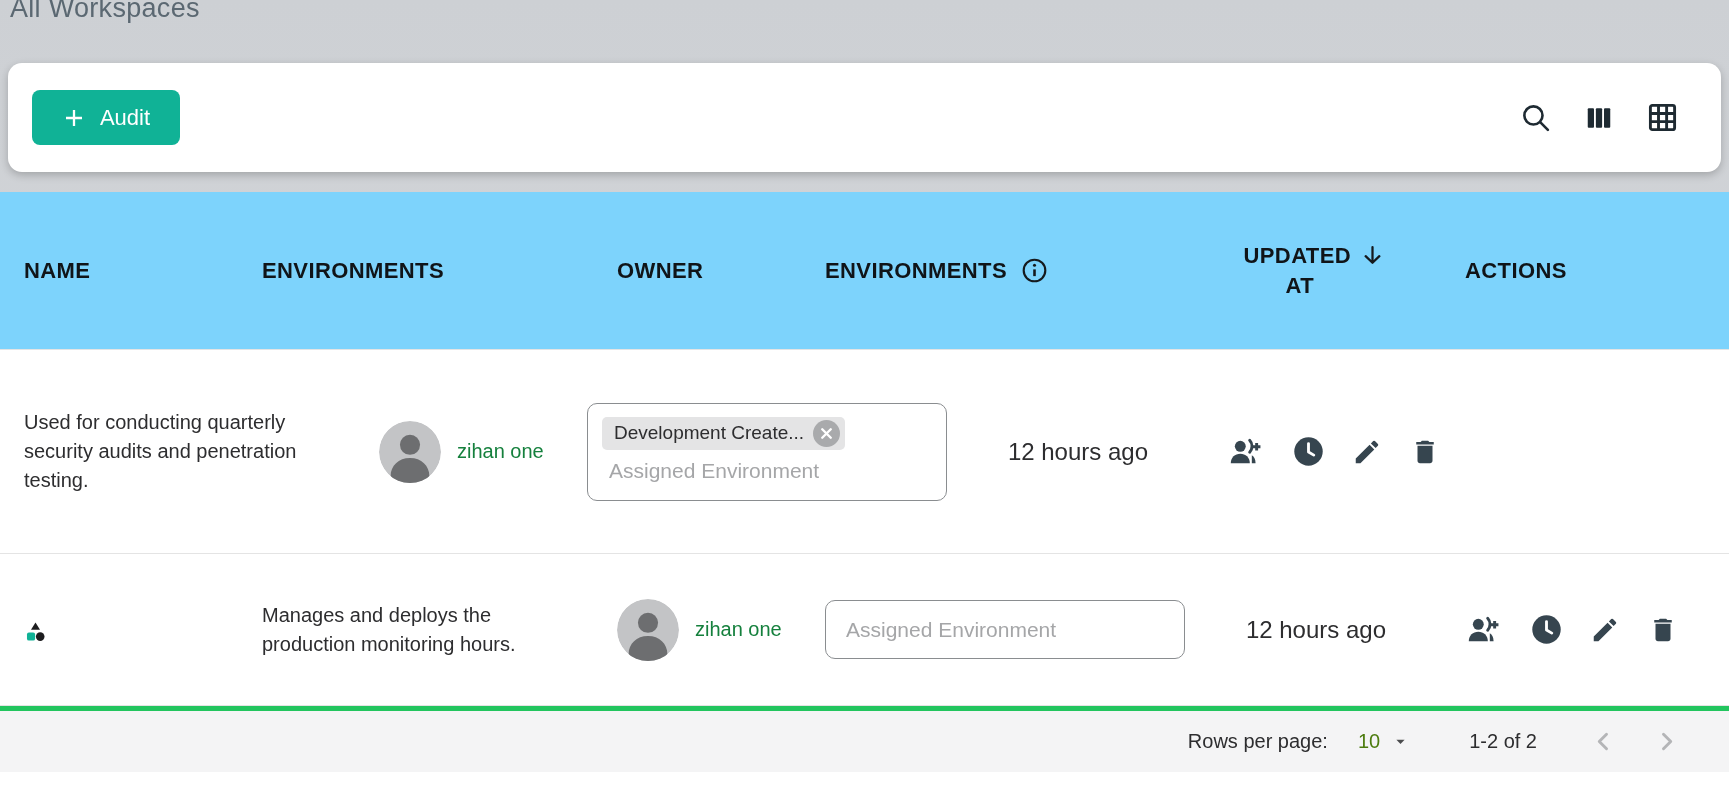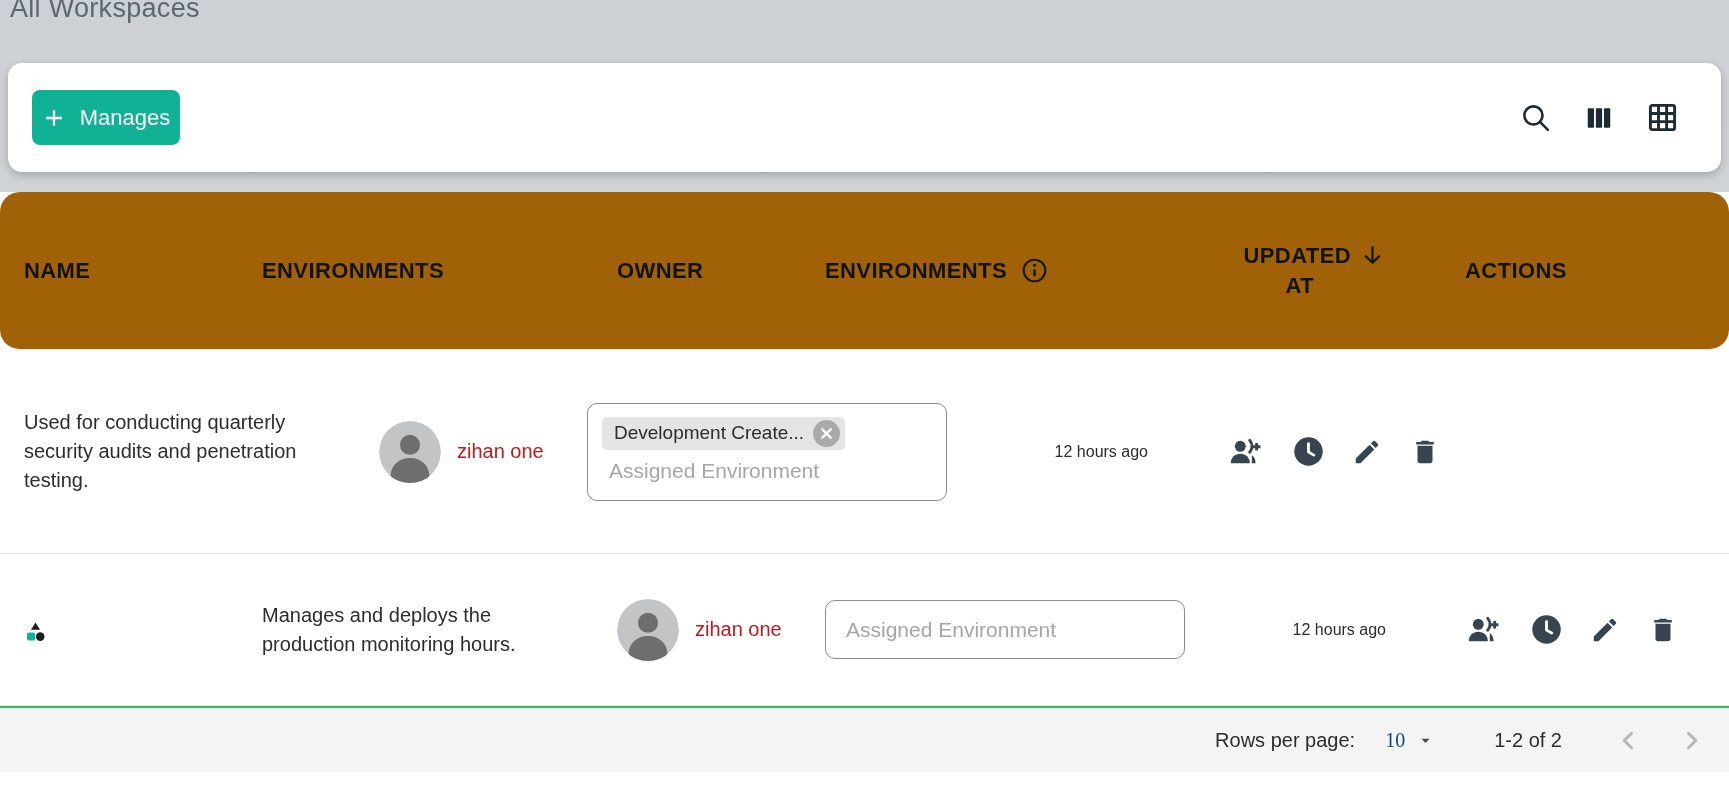--- a/index.html
+++ b/index.html
@@ -74,26 +74,25 @@
     top: 192px;
     left: 0;
     right: 0;
     bottom: 0;
     background: #ffffff;
     display: flex;
     flex-direction: column;
   }
   .thead {
     height: 158px;
-    background: #a16207;
+    background: #7dd3fc;
     display: flex;
     align-items: center;
     border-bottom: 1px solid #e4e4e4;
     flex: none;
-    border-radius: 20px;
   }
   .th {
     font-size: 22px;
     font-weight: 700;
     color: #101418;
     letter-spacing: 0.4px;
   }
   .row { display: flex; align-items: center; border-bottom: 1px solid #e4e4e4; background: #fff; flex: none; }
   .row-1 { height: 204px; }
   .row-2 { height: 152px; }
@@ -112,21 +111,21 @@
 
   
   .name-cell { display: flex; gap: 11px; color: #2d2d2f; font-size: 20px; }
   .row-1 .name-cell { align-items: center; }
   .row-2 .name-cell { align-items: flex-start; }
   .row-2 .name-cell .ws-icon-sm { margin-top: 3px; }
   .name-text { max-width: 162px; line-height: 27px; }
 
   .desc-text { max-width: 296px; font-size: 20px; line-height: 29px; color: #2d2d2f; }
 
-  .owner-cell { display: flex; align-items: center; gap: 16px; font-size: 20px; color: #b91c1c; }
+  .owner-cell { display: flex; align-items: center; gap: 16px; font-size: 20px; color: #15803d; }
   .avatar { width: 62px; height: 62px; border-radius: 50%; overflow: hidden; flex: none; }
 
   .env-box {
     width: 360px;
     border: 1px solid #8a8d90;
     border-radius: 10px;
     background: #fff;
     cursor: text;
   }
   .env-box-1 { height: 98px; padding: 13px 14px; }
@@ -140,63 +139,63 @@
     border-radius: 5px;
     padding: 0 5px 0 12px;
     font-size: 19px;
     color: #2d2d2f;
     max-width: 330px;
   }
   .env-placeholder { color: #a5a6a8; font-size: 21px; }
   .env-box-1 .env-placeholder { display: block; margin: 9px 0 0 7px; }
   .chip-close { background: none; border: none; padding: 0; cursor: pointer; display: flex; }
 
-  .updated-text { font-size: 16px; color: #2d2d2f; }
+  .updated-text { font-size: 24px; color: #2d2d2f; }
 
   .actions-cell { display: flex; align-items: center; gap: 28px; }
 
   
   .tfoot {
     height: 66px;
     background: #f4f4f5;
-    border-top: 2px solid #22c55e;
+    border-top: 5px solid #22c55e;
     display: flex;
     align-items: center;
     justify-content: flex-end;
-    padding-right: 23px;
+    padding-right: 48px;
     flex: none;
     font-size: 20px;
     color: #2d2d2f;
   }
   .tfoot-spacer { flex: 1; background: #fff; }
   .rpp-label { margin-right: 30px; }
   .rpp-select {
     display: flex; align-items: center; gap: 12px;
-    background: none; border: none; font-size: 20px; color: #0c4a6e;
-    font-family: Liberation Serif, serif; cursor: pointer; margin-right: 60px;
+    background: none; border: none; font-size: 20px; color: #4d7c0f;
+    font-family: Liberation Sans, sans-serif; cursor: pointer; margin-right: 60px;
   }
   .range-label { margin-right: 52px; }
   .pager-btn { background: none; border: none; padding: 0; cursor: pointer; display: flex; }
   .pager-btn + .pager-btn { margin-left: 34px; }
 </style>
 </head>
 <body>
 
 <div class="screen">
 
   <div class="page-title">All Workspaces</div>
 
   <div class="toolbar-card">
     <button class="create-btn">
       <span style="display:flex;">
         <svg width="24" height="24" viewBox="0 0 24 24" fill="none" stroke="#fff" stroke-width="2.3">
             <path d="M12 4v16M4 12h16"></path>
           </svg>
       </span>
-      <span>Manages</span>
+      <span>Audit</span>
     </button>
 
     <div class="toolbar-icons">
       <button class="icon-btn">
         <svg width="33" height="33" viewBox="0 0 24 24" fill="none" stroke="#1e2a32" stroke-width="1.9" stroke-linecap="round">
             <circle cx="10.5" cy="10.5" r="6.6"></circle>
             <path d="M15.4 15.4 21 21"></path>
           </svg>
       </button>
       <button class="icon-btn">

